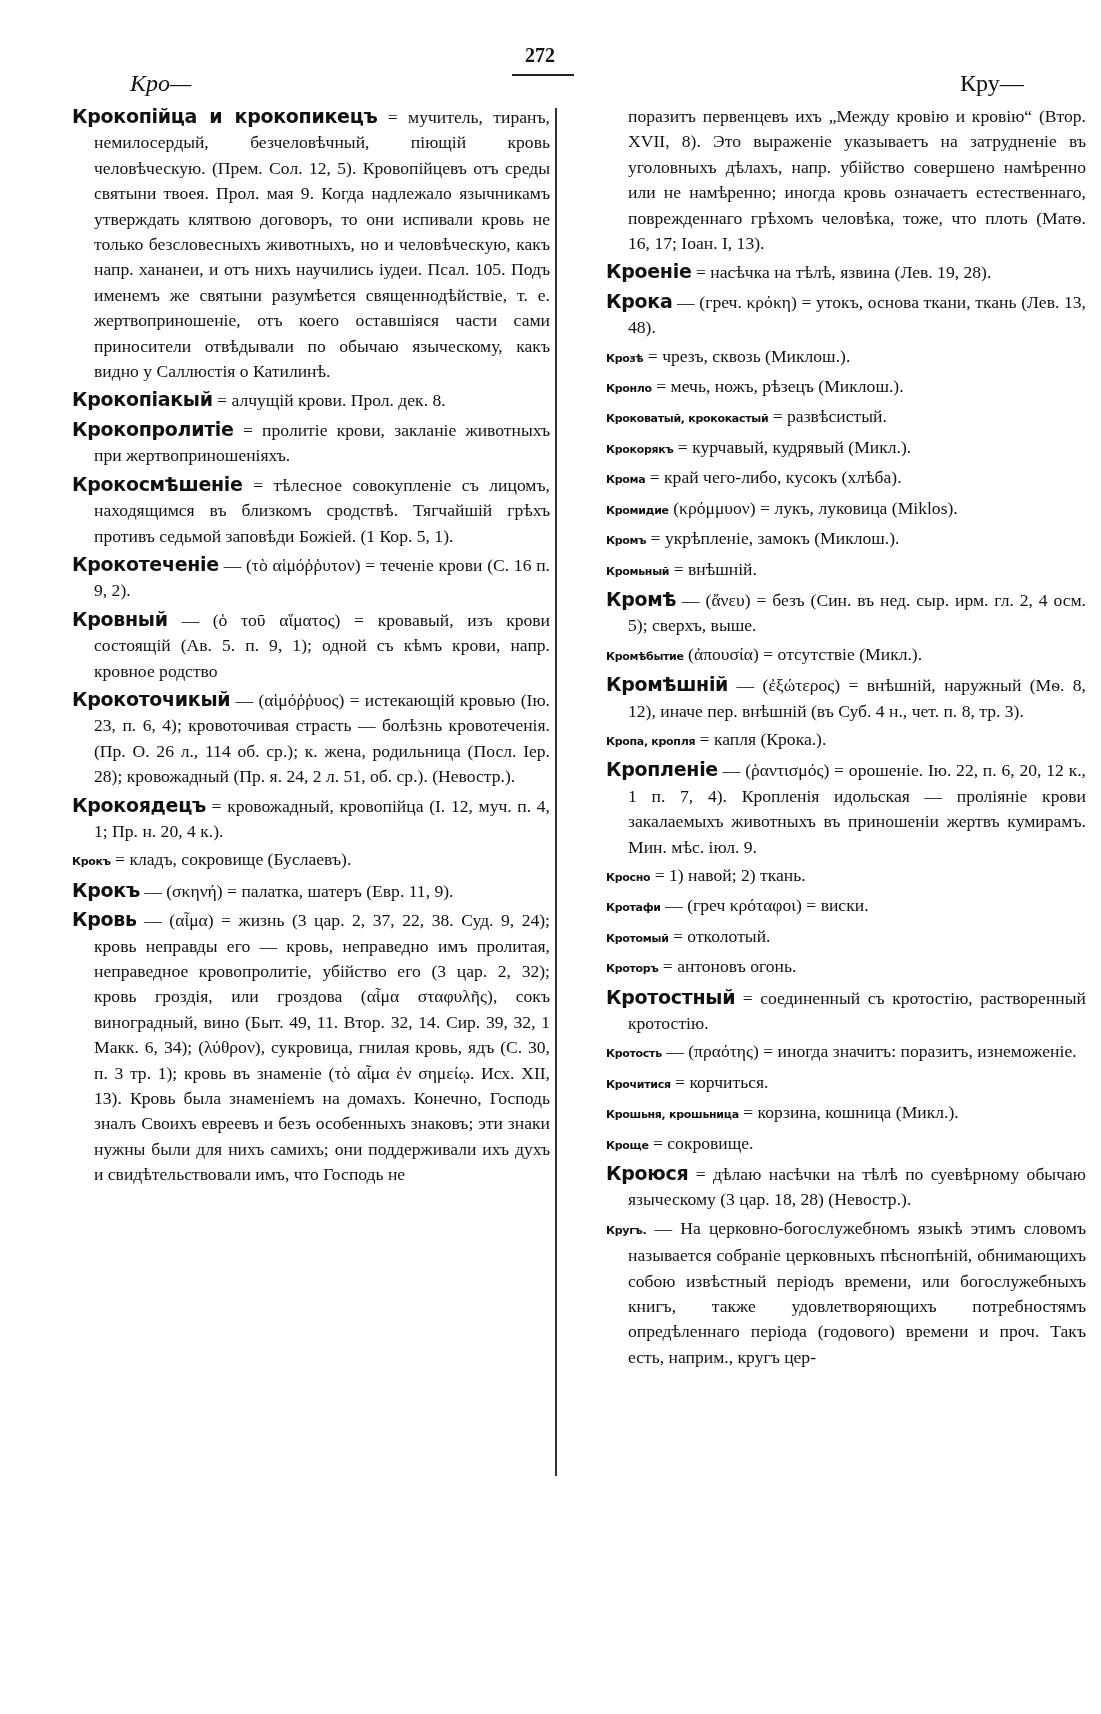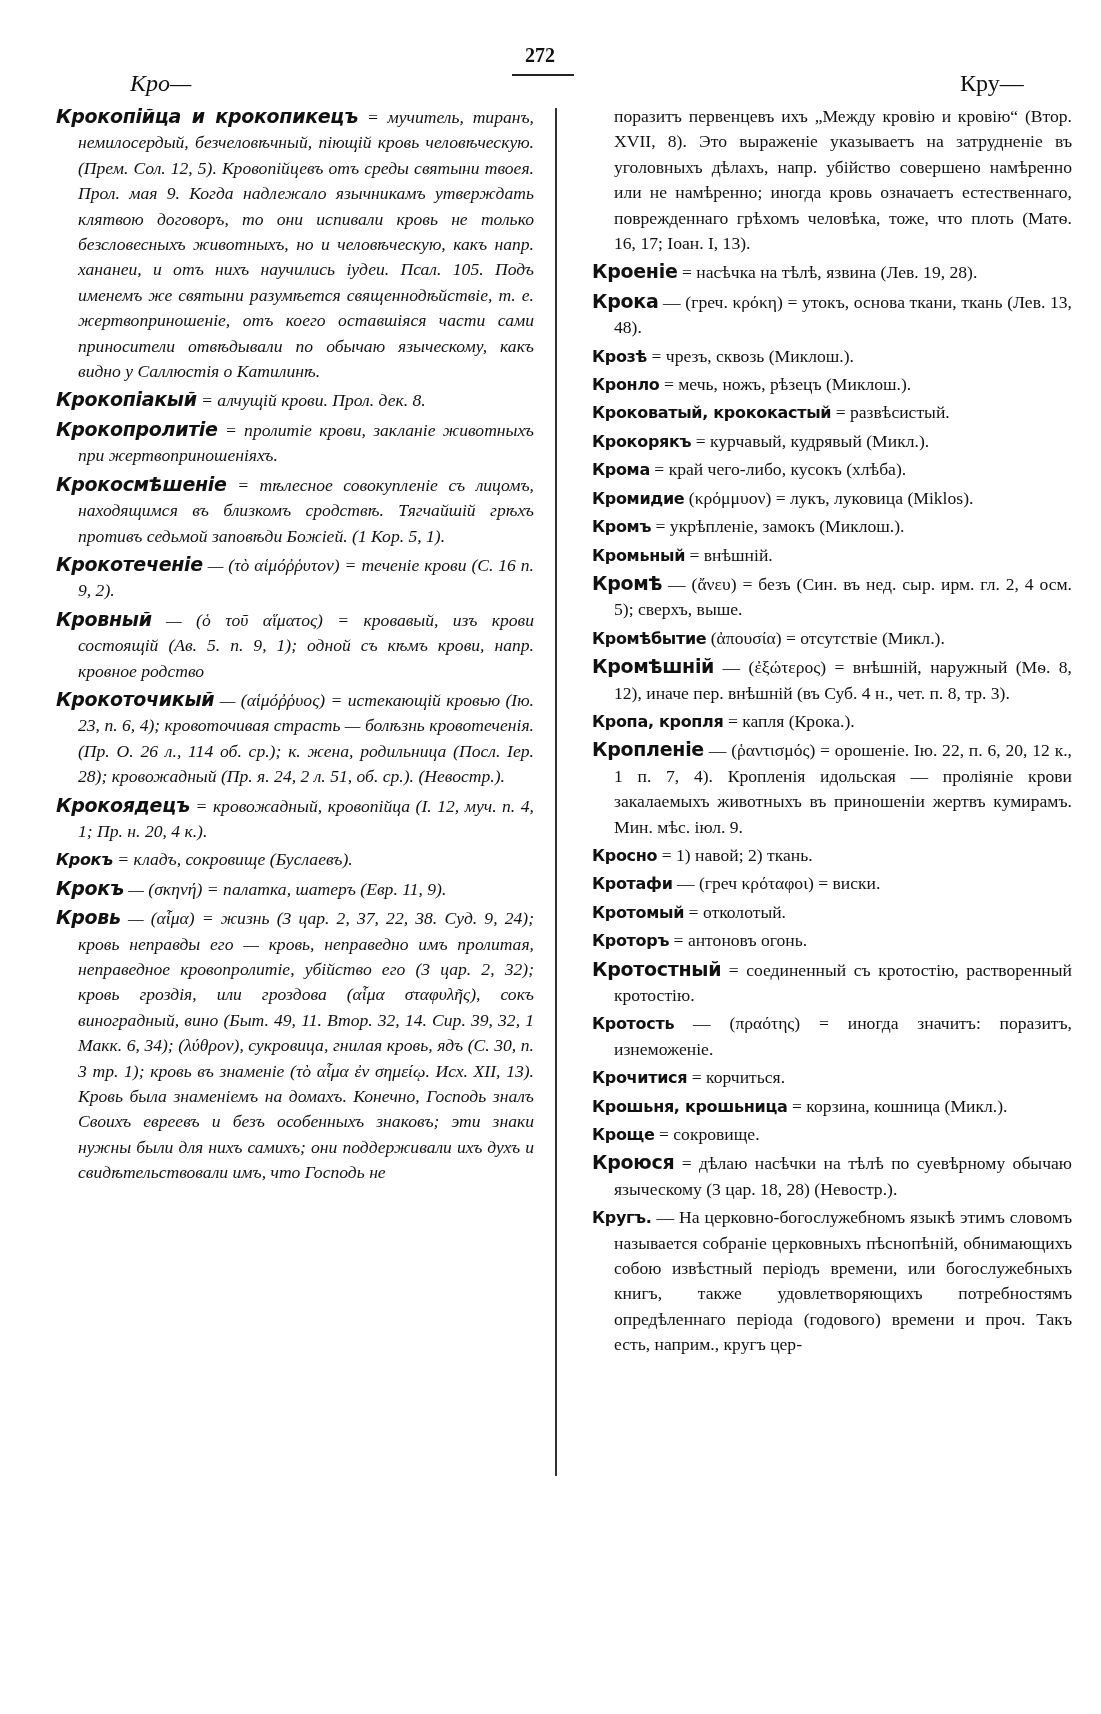--- a/index.html
+++ b/index.html
@@ -8,26 +8,26 @@
   .page-number { position: absolute; top: 44px; left: 500px; width: 80px; text-align: center;
                  font-weight: bold; font-size: 20px; }
   .page-number-rule { position: absolute; top: 74px; left: 512px; width: 62px; height: 0;
                       border-top: 2px solid #222; }
   .guide { position: absolute; top: 70px; font-size: 24px; }
   .guide-left { left: 130px; font-style: italic; }
   .guide-right { left: 960px; }
   .divider { position: absolute; left: 555px; top: 108px; height: 1368px; width: 0;
              border-left: 2px solid #333; }
   .column { position: absolute; top: 104px; width: 478px; font-size: 17.6px; line-height: 25.4px; }
-  .col-left { left: 56px; font-style: italic; }
-  .col-right { left: 592px; width: 480px; }
+  .col-left { left: 72px; }
+  .col-right { left: 606px; width: 480px; }
   .entry { text-indent: -22px; padding-left: 22px; text-align: justify; margin: 0 0 3px 0; }
   .entry.cont { text-indent: 0; padding-left: 22px; }
   .head { font-family: "DejaVu Sans", sans-serif; font-weight: bold; font-size: 19px; letter-spacing: -0.3px; }
-  .head.small { font-size: 16px; }
+  .head.small { font-size: 11px; }
 </style>
 </head>
 <body>
 
 <div class="page-number">272</div>
 <div class="page-number-rule"></div>
 <div class="guide guide-left">Кро—</div>
 <div class="guide guide-right">Кру—</div>
 <div class="divider"></div>
 

